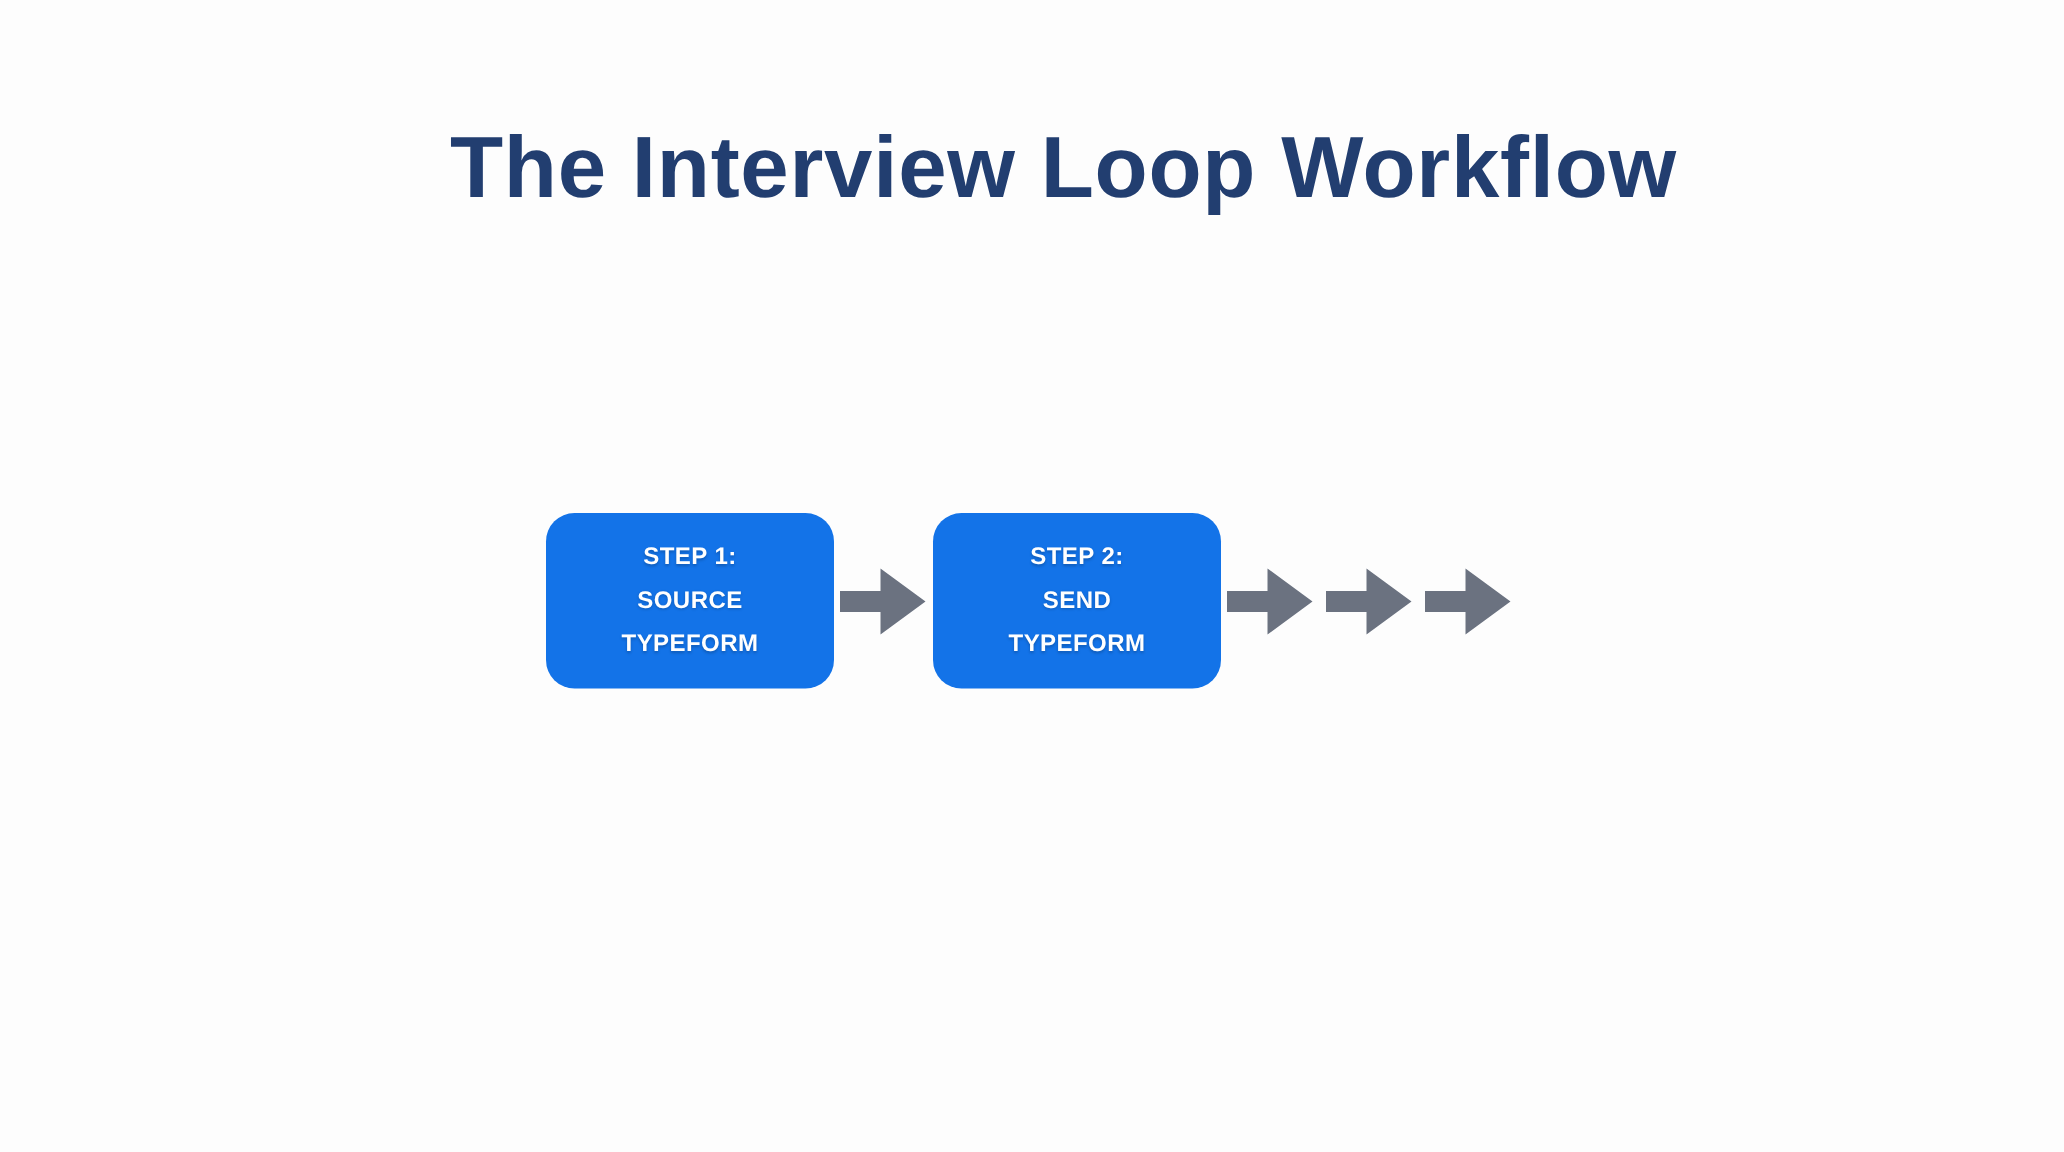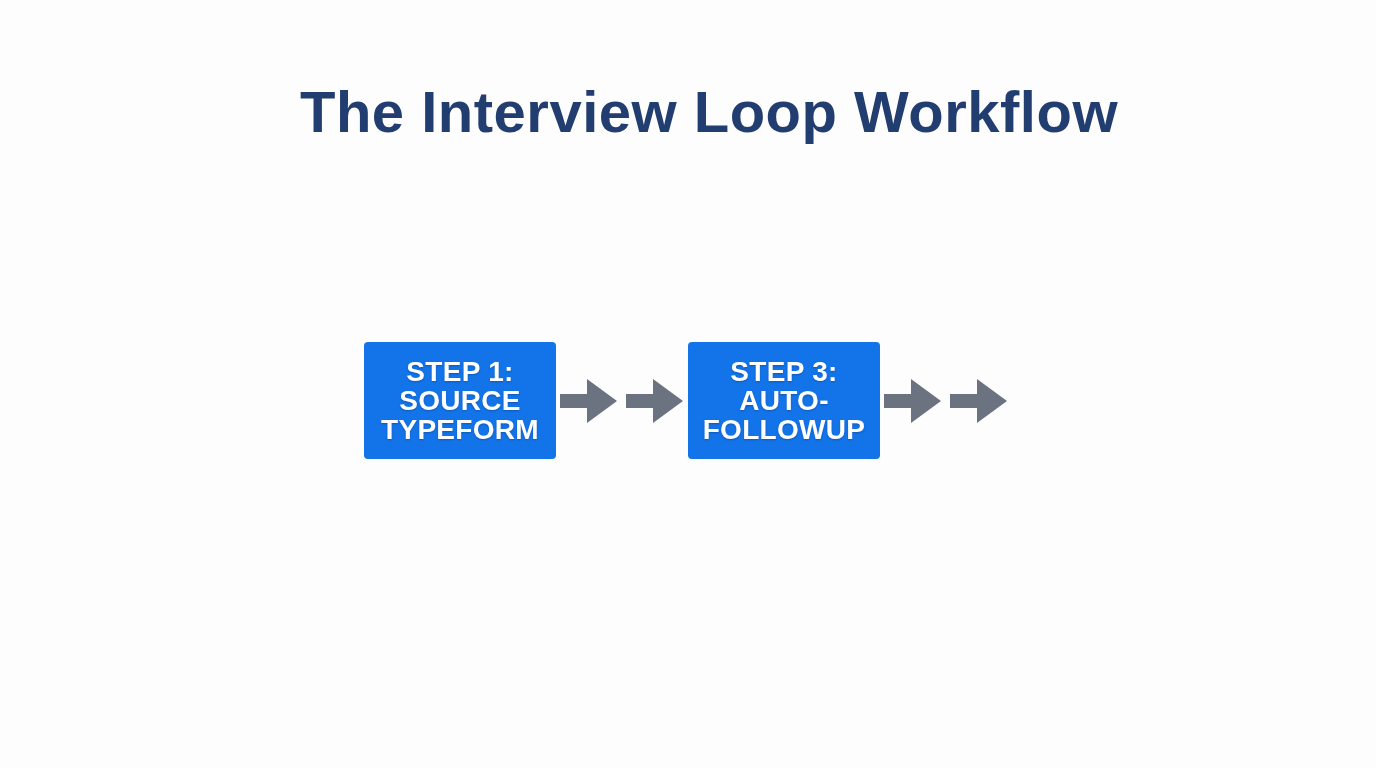--- a/index.html
+++ b/index.html
@@ -40,27 +40,27 @@
     left: 0;
     width: 100%;
     display: flex;
     justify-content: center;
     align-items: center;
   }
   .step-box {
     width: 192px;
     height: 117px;
     background: var(--box);
-    border-radius: 4px;
+    border-radius: 19px;
     display: flex;
     flex-direction: column;
     justify-content: center;
     align-items: center;
     color: var(--box-text);
-    font-size: 28px;
+    font-size: 16px;
     font-weight: 700;
     line-height: 29px;
     text-align: left;
     letter-spacing: 0.3px;
     text-shadow: 0 1px 2px rgba(0,0,0,0.22);
     flex: 0 0 auto;
   }
   .arrow-wrap {
     width: 66px;
     display: flex;
@@ -85,32 +85,32 @@
       <span>SOURCE</span>
       <span>TYPEFORM</span>
     </div>
 
     <div class="arrow-wrap">
       <svg width="58" height="48" viewBox="0 0 58 48">
         <path class="arrow-fill" d="M0,17 L27,17 L27,2 L57,24 L27,46 L27,31 L0,31 Z"></path>
       </svg>
     </div>
 
+    <div class="step-box">
+      <span>STEP 2:</span>
+      <span>SEND</span>
+      <span>TYPEFORM</span>
+    </div>
 
     <div class="arrow-wrap">
       <svg width="58" height="48" viewBox="0 0 58 48">
         <path class="arrow-fill" d="M0,17 L27,17 L27,2 L57,24 L27,46 L27,31 L0,31 Z"></path>
       </svg>
     </div>
 
-    <div class="step-box">
-      <span>STEP 3:</span>
-      <span>AUTO-</span>
-      <span>FOLLOWUP</span>
-    </div>
 
     <div class="arrow-wrap">
       <svg width="58" height="48" viewBox="0 0 58 48">
         <path class="arrow-fill" d="M0,17 L27,17 L27,2 L57,24 L27,46 L27,31 L0,31 Z"></path>
       </svg>
     </div>
 
 
     <div class="arrow-wrap">
       <svg width="58" height="48" viewBox="0 0 58 48">

